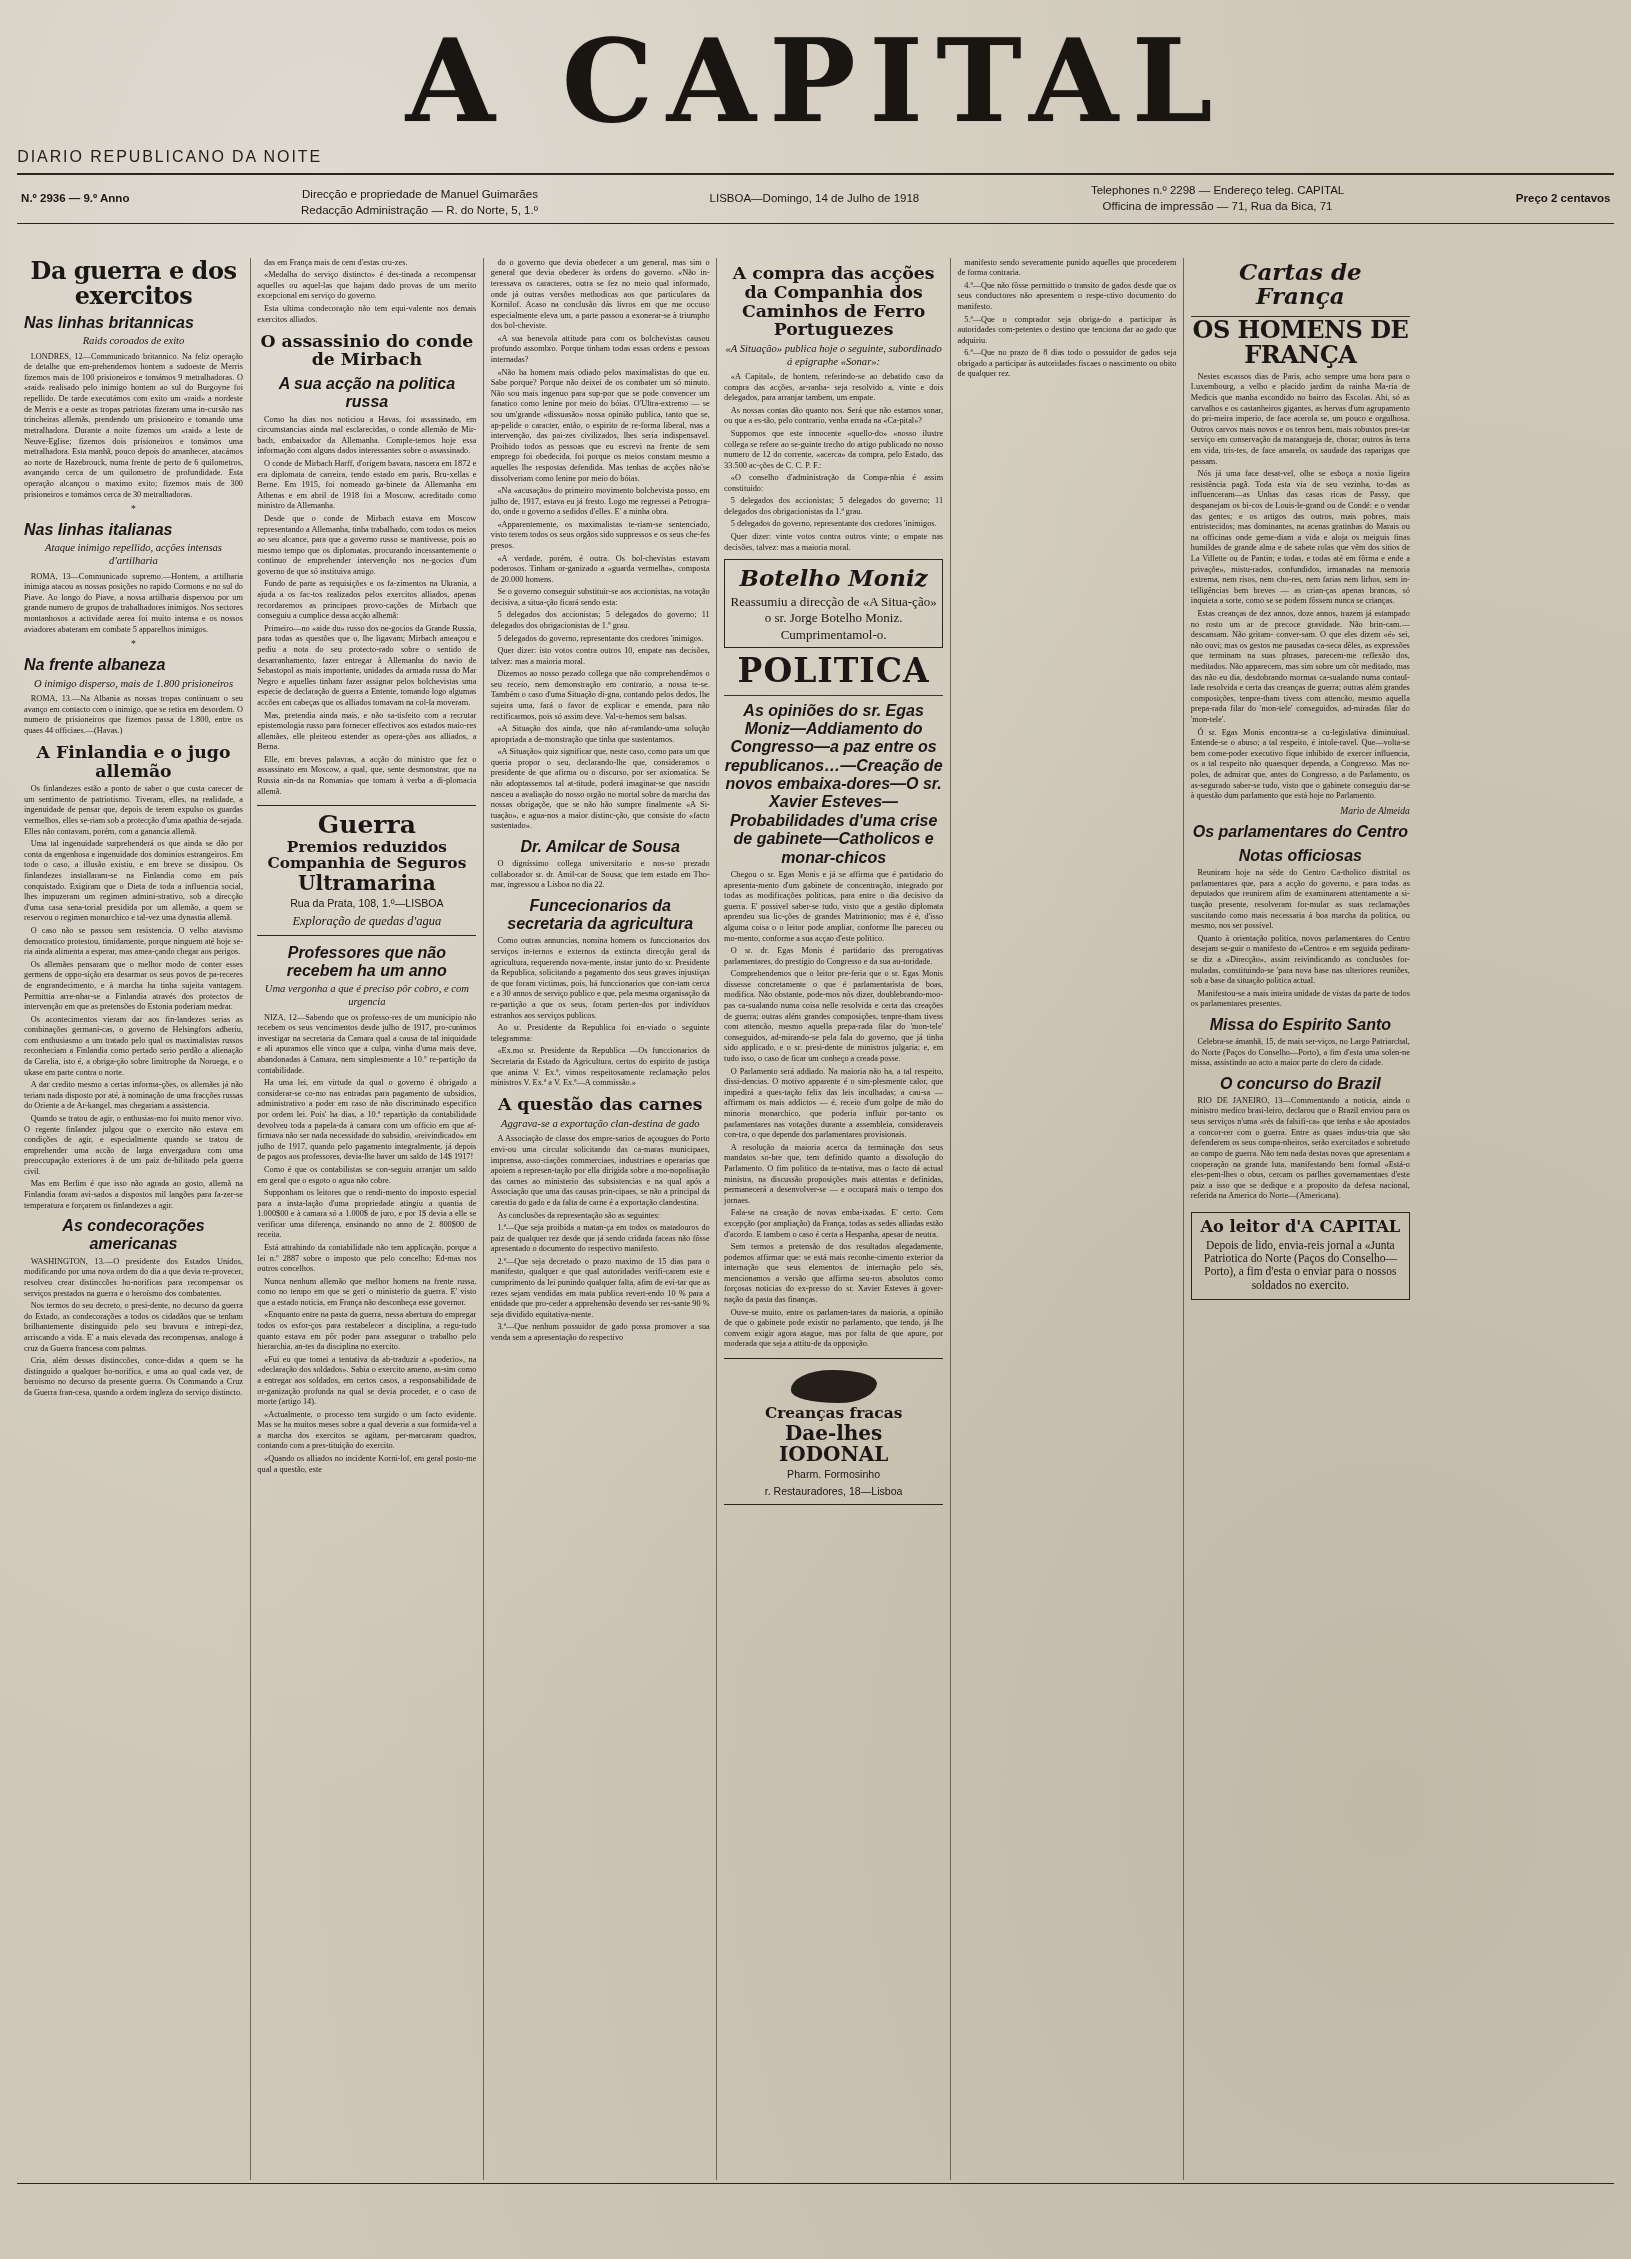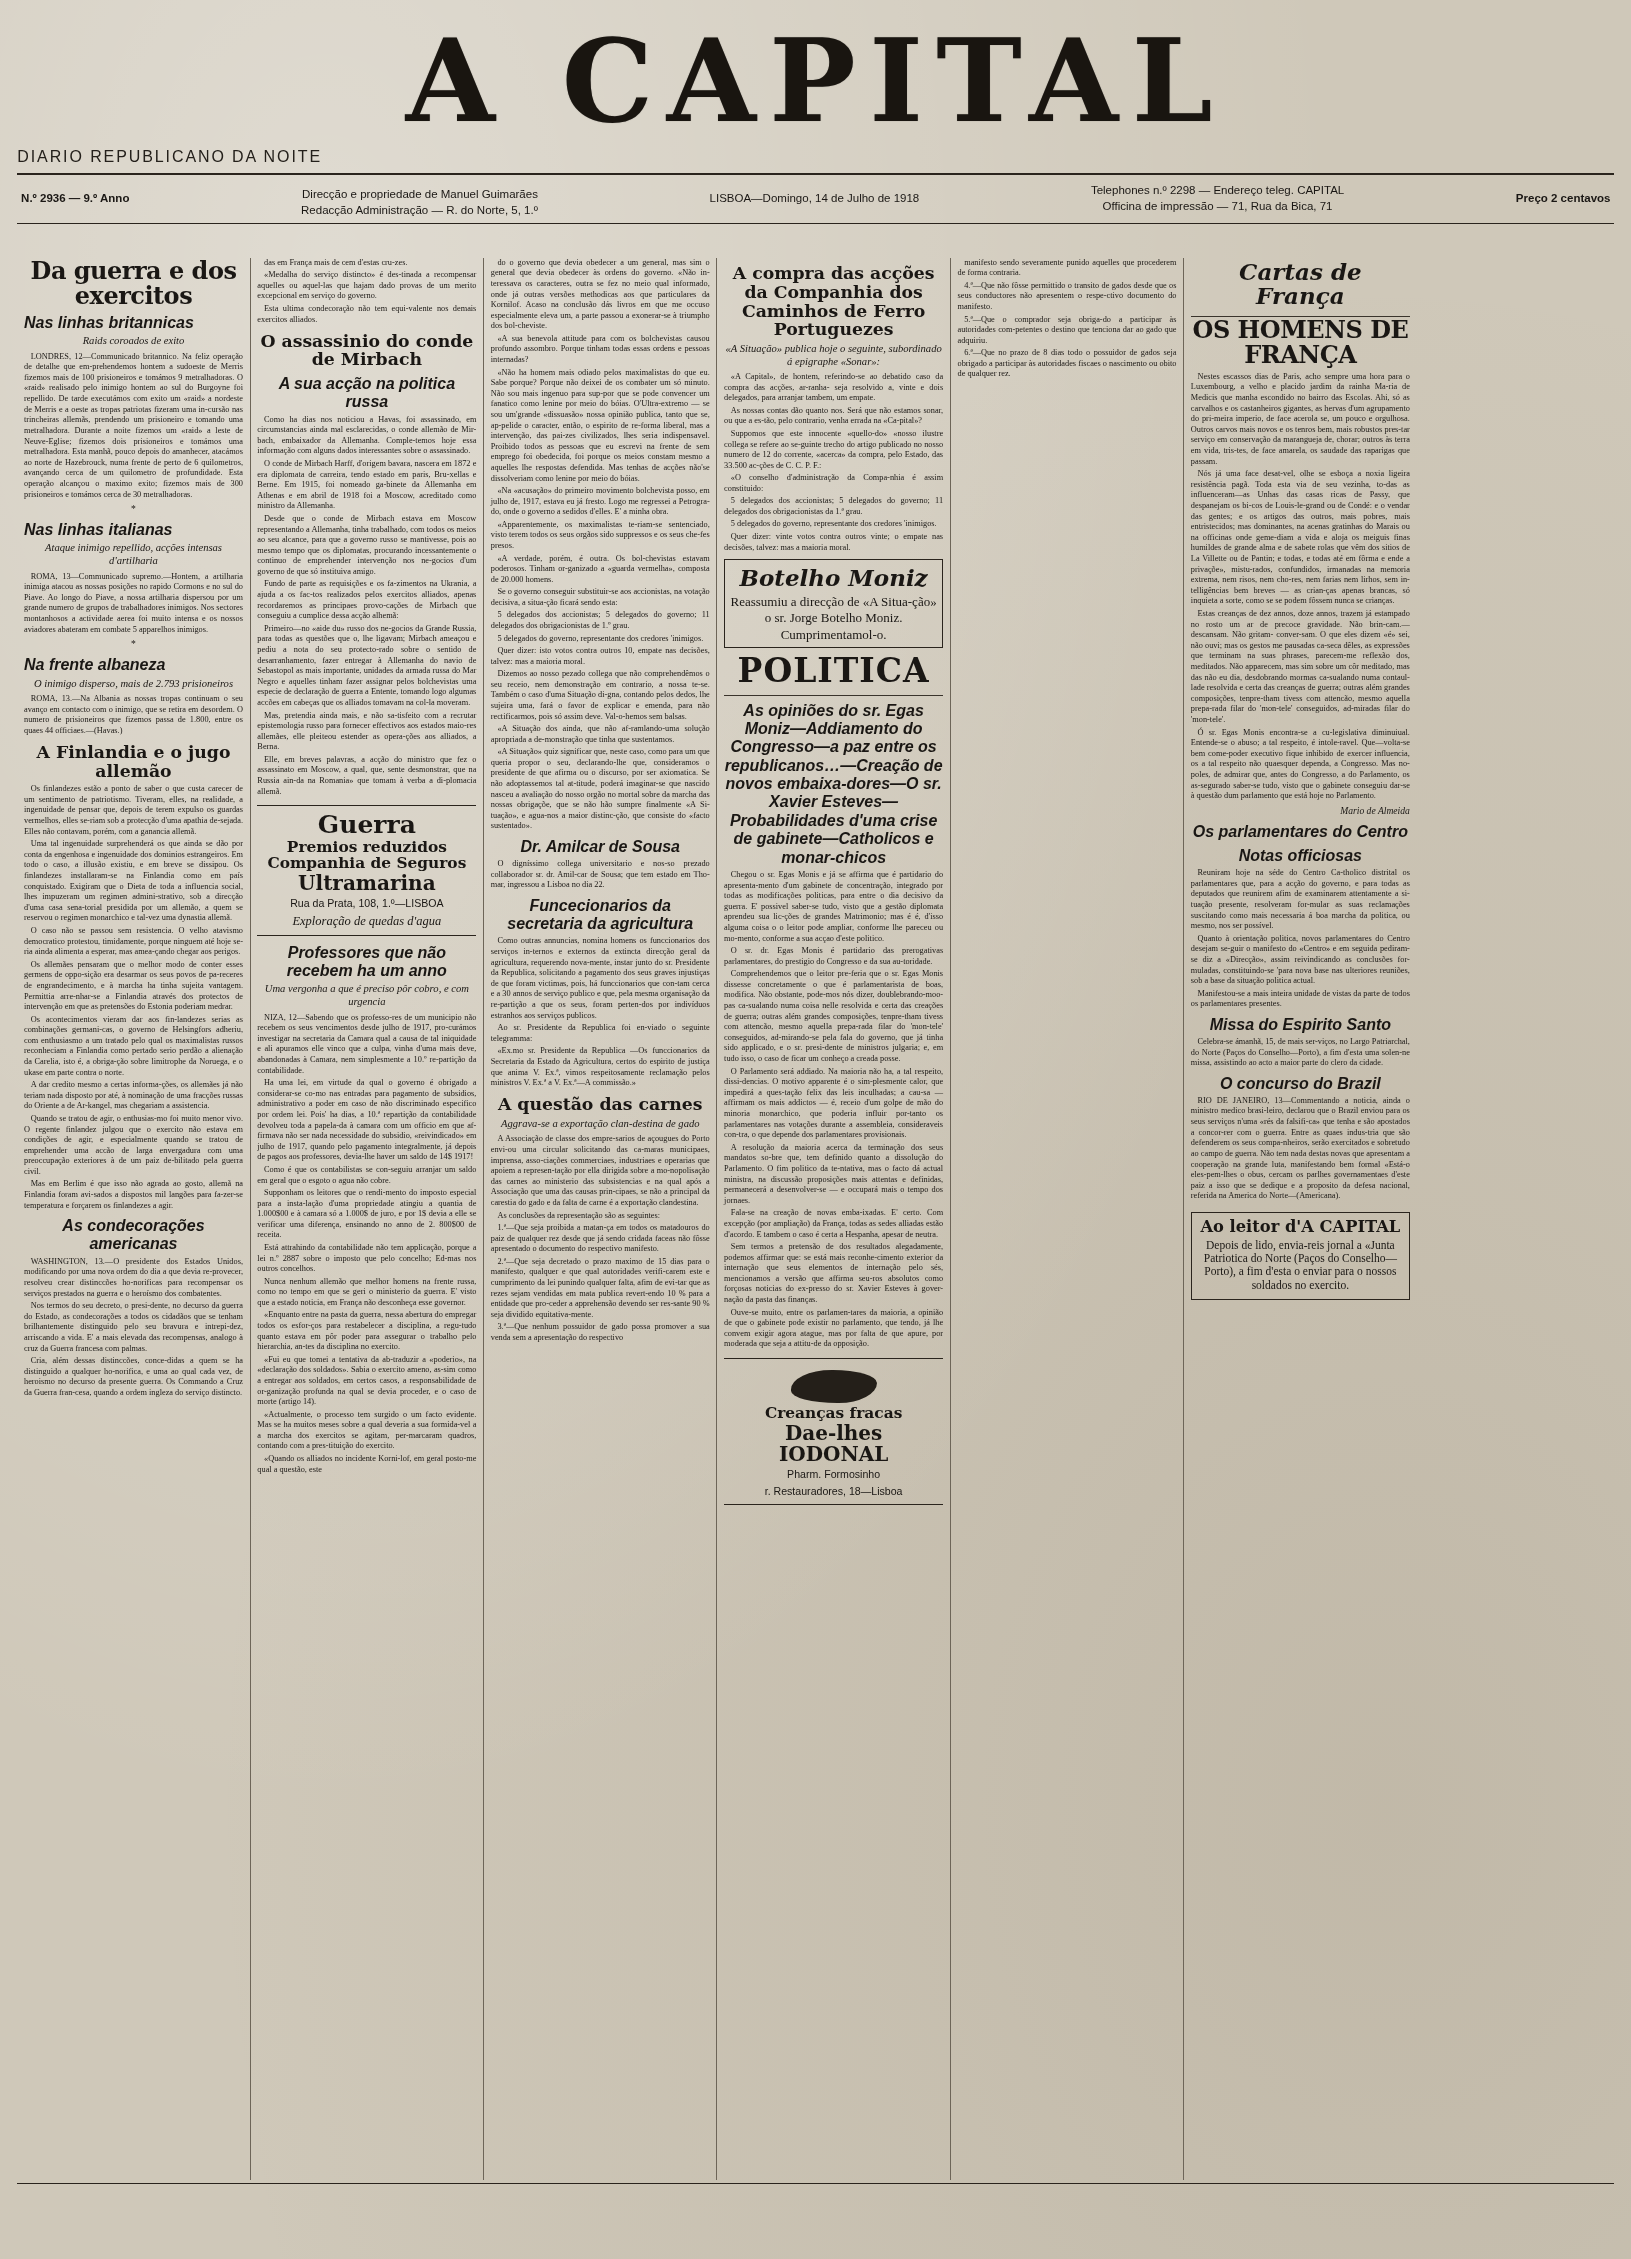--- a/index.html
+++ b/index.html
@@ -147,21 +147,21 @@
       <h1 class="hd">Da guerra e dos exercitos</h1>
       <h3 class="hd left">Nas linhas britannicas</h3>
       <div class="ital">Raids coroados de exito</div>
       <p>LONDRES, 12—Communicado britannico. Na feliz operação de detalhe que em-prehendemos hontem a sudoeste de Merris fizemos mais de 100 prisioneiros e tomámos 9 metralhadoras. O «raid» realisado pelo inimigo hontem ao sul do Burgoyne foi repellido. De tarde executámos com exito um «raid» a nordeste de Merris e a oeste as tropas patriotas fizeram uma in-cursão nas trincheiras allemãs, prendendo um prisioneiro e tomando uma metralhadora. Durante a noite fizemos um «raid» a leste de Neuve-Eglise; fizemos dois prisioneiros e tomámos uma metralhadora. Esta manhã, pouco depois do amanhecer, atacámos ao norte de Hazebrouck, numa frente de perto de 6 quilometros, avançando cerca de um quilometro de profundidade. Esta operação alcançou o maximo exito; fizemos mais de 300 prisioneiros e tomámos cerca de 30 metralhadoras.</p>
       <div class="star">*</div>
       <h3 class="hd left">Nas linhas italianas</h3>
       <div class="ital">Ataque inimigo repellido, acções intensas d'artilharia</div>
       <p>ROMA, 13—Communicado supremo.—Hontem, a artilharia inimiga atacou as nossas posições no rapido Cormons e no sul do Piave. Ao longo do Piave, a nossa artilharia dispersou por um grande numero de grupos de trabalhadores inimigos. Nos sectores montanhosos a actividade aerea foi muito intensa e os nossos aviadores abateram em combate 5 apparelhos inimigos.</p>
       <div class="star">*</div>
       <h3 class="hd left">Na frente albaneza</h3>
-      <div class="ital">O inimigo disperso, mais de 2.793 prisioneiros</div>
+      <div class="ital">O inimigo disperso, mais de 1.800 prisioneiros</div>
       <p>ROMA, 13.—Na Albania as nossas tropas continuam o seu avanço em contacto com o inimigo, que se retira em desordem. O numero de prisioneiros que fizemos passa de 1.800, entre os quaes 44 officiaes.—(Havas.)</p>
       <h2 class="hd">A Finlandia e o jugo allemão</h2>
       <p>Os finlandezes estão a ponto de saber o que custa carecer de um sentimento de patriotismo. Tiveram, elles, na realidade, a ingenuidade de pensar que, depois de terem expulso os guardas vermelhos, elles se-riam sob a protecção d'uma apathia de-sejada. Elles não contavam, porém, com a ganancia allemã.</p>
       <p>Uma tal ingenuidade surprehenderá os que ainda se dão por conta da engenhosa e ingenuidade dos dominios estrangeiros. Em todo o caso, a illusão existiu, e em breve se dissipou. Os finlandezes installaram-se na Finlandia como em país conquistado. Exigiram que o Dieta de toda a influencia social, lhes impuzeram um regimen admini-strativo, sob a direcção d'uma casa sena-torial presidida por um allemão, a quem se reservou o regimen monarchico e tal-vez uma dynastia allemã.</p>
       <p>O caso não se passou sem resistencia. O velho atavismo democratico protestou, timidamente, porque ninguem até hoje se-ria ainda alimenta a esperar, mas amea-çando chegar aos perigos.</p>
       <p>Os allemães pensaram que o melhor modo de conter esses germens de oppo-sição era desarmar os seus povos de pa-receres de engrandecimento, e à marcha ha tinha sujeita vantagem. Permittia arre-nhar-se a Finlandia através dos protectos de intervenção em que as pretensões do Estonia poderiam medrar.</p>
       <p>Os acontecimentos vieram dar aos fin-landezes serias as combinações germani-cas, o governo de Helsingfors adheriu, com enthusiasmo a um tratado pelo qual os maximalistas russos reconheciam a Finlandia como pertado serio perdão a alienação da Carelia, isto é, a obriga-ção sobre limitrophe da Noruega, e o ukase em parte contra o norte.</p>
       <p>A dar credito mesmo a certas informa-ções, os allemães já não teriam nada disposto por até, à nominação de uma fracções russas do Oriente a de Ar-kangel, mas chegariam a assistencia.</p>
       <p>Quando se tratou de agir, o enthusias-mo foi muito menor vivo. O regente finlandez julgou que o exercito não estava em condições de agir, e especialmente quando se tratou de emprehender uma accão de larga envergadura com uma preoccupação exteriores à de um paiz de-bilitado pela guerra civil.</p>
       <p>Mas em Berlim é que isso não agrada ao gosto, allemã na Finlandia foram avi-sados a dispostos mil langões para fa-zer-se temperatura e forçarem os finlandezes a agir.</p>

